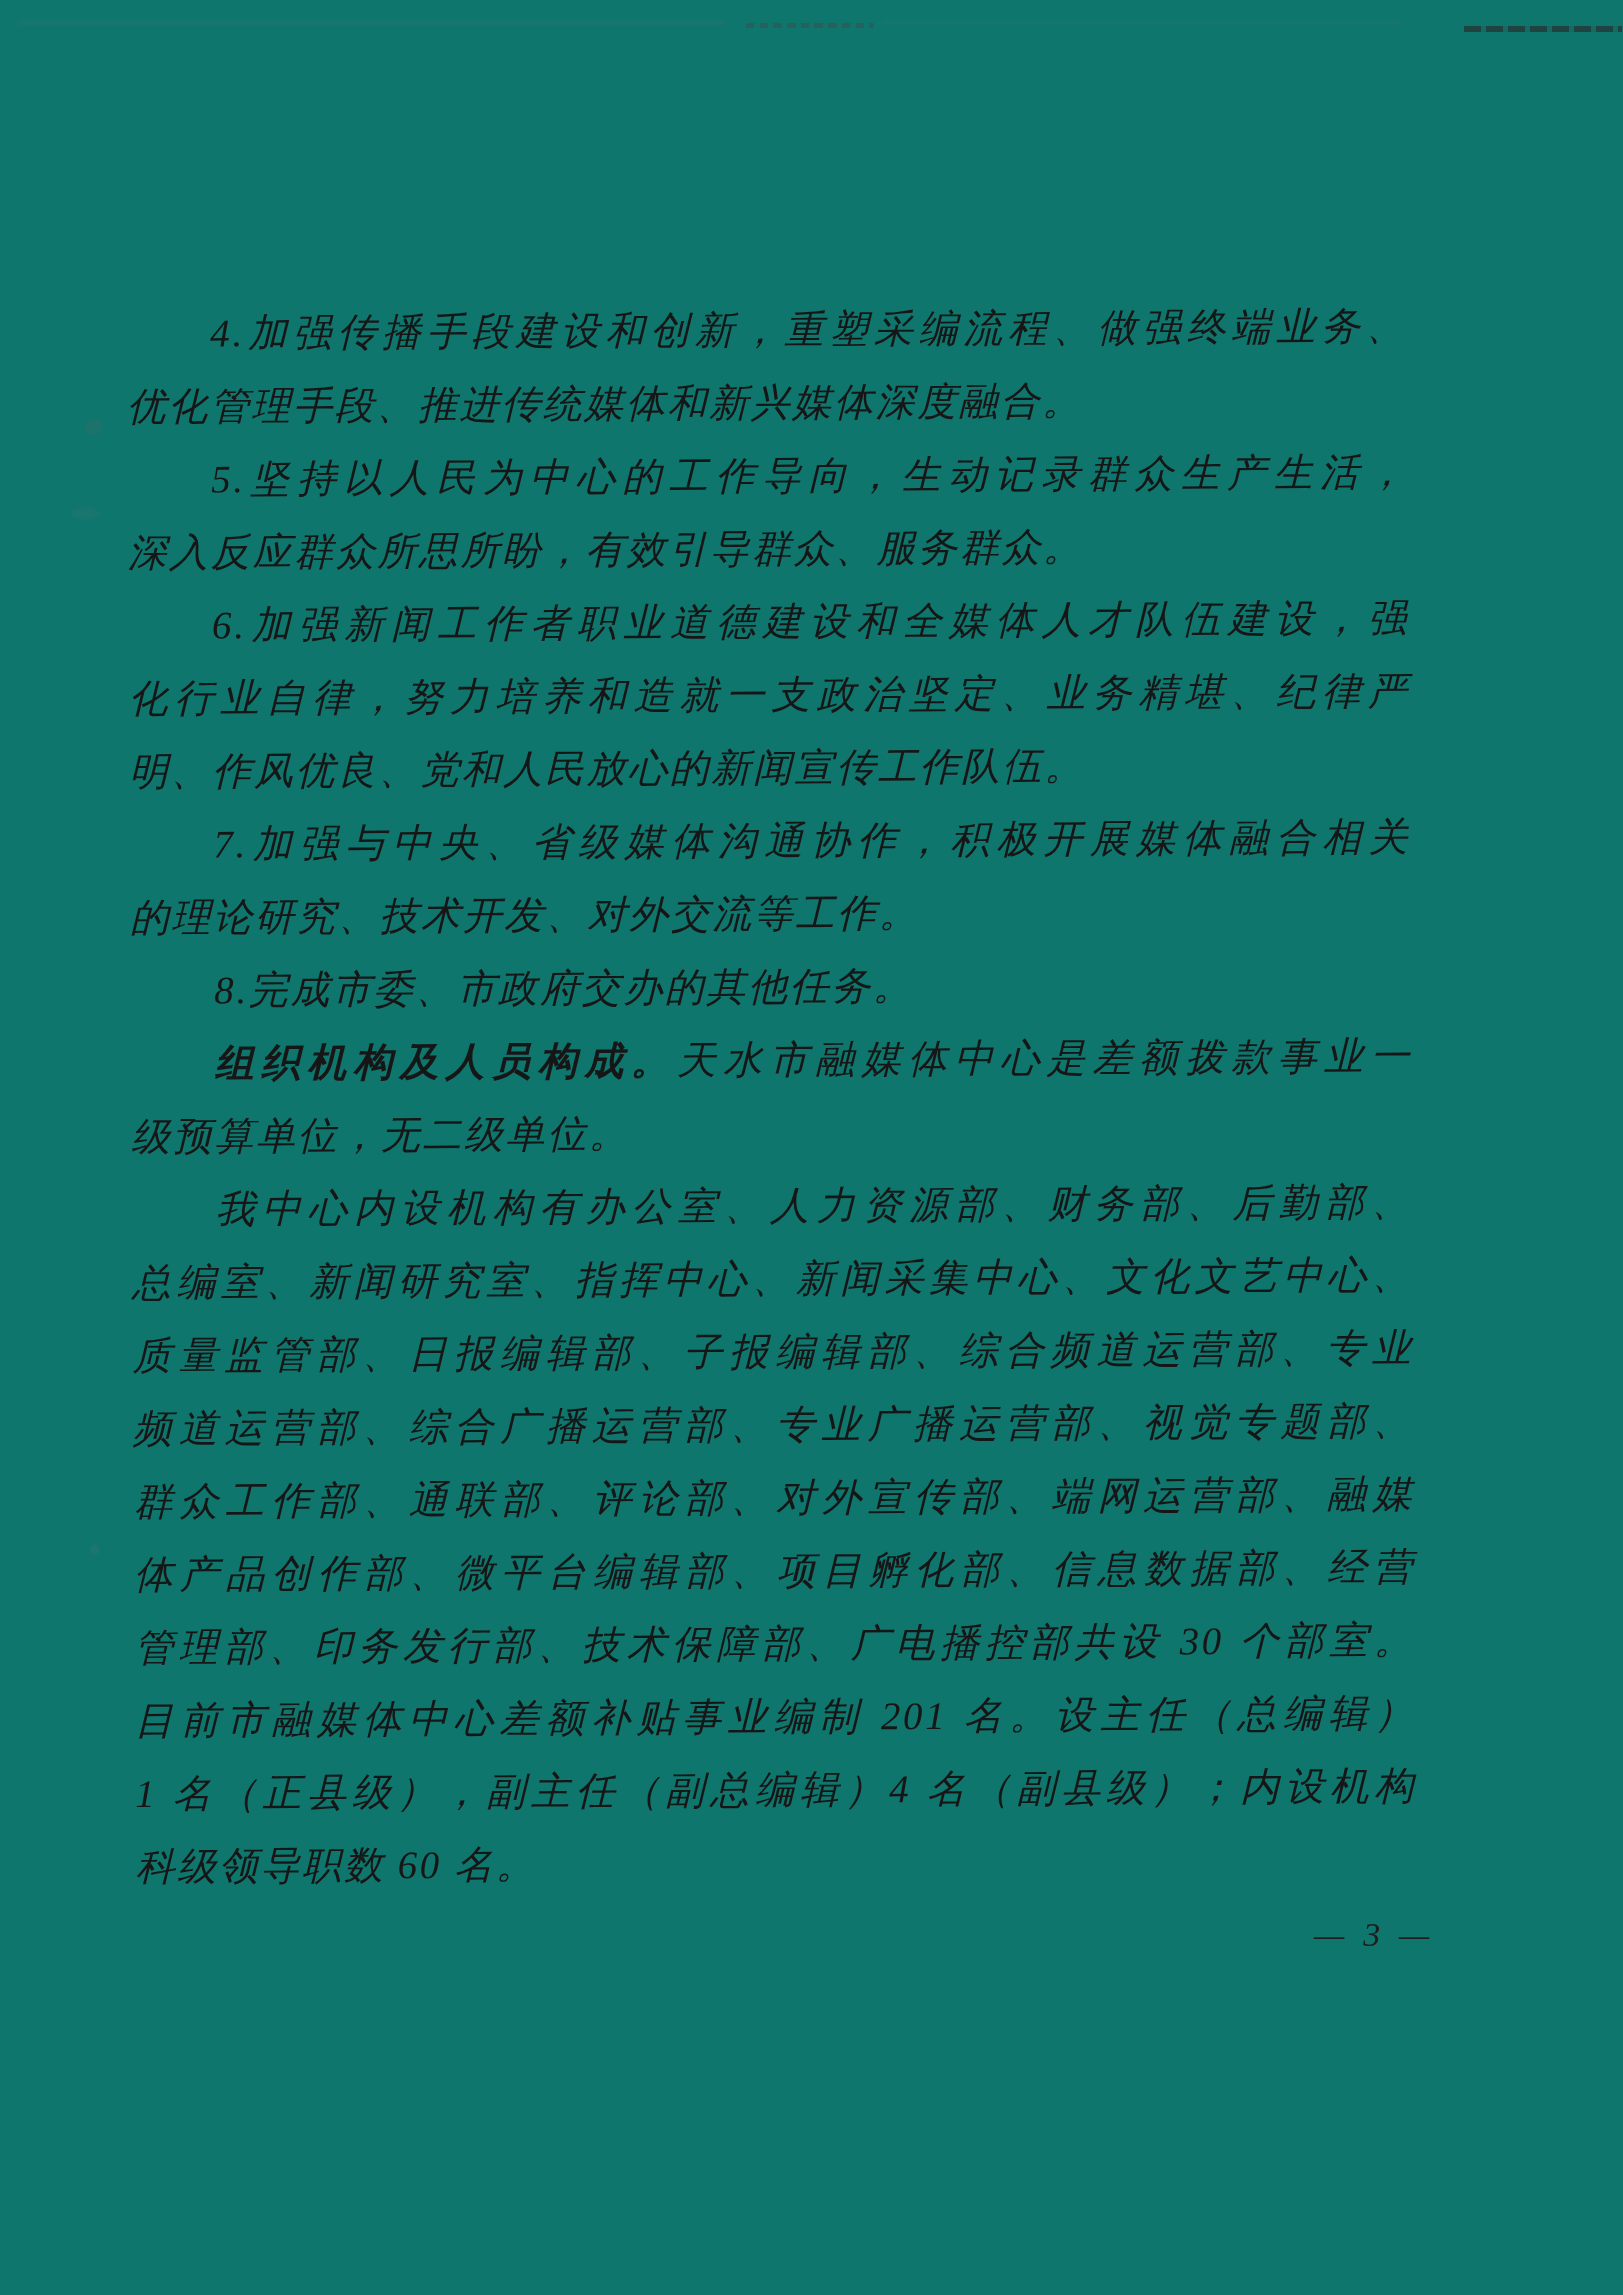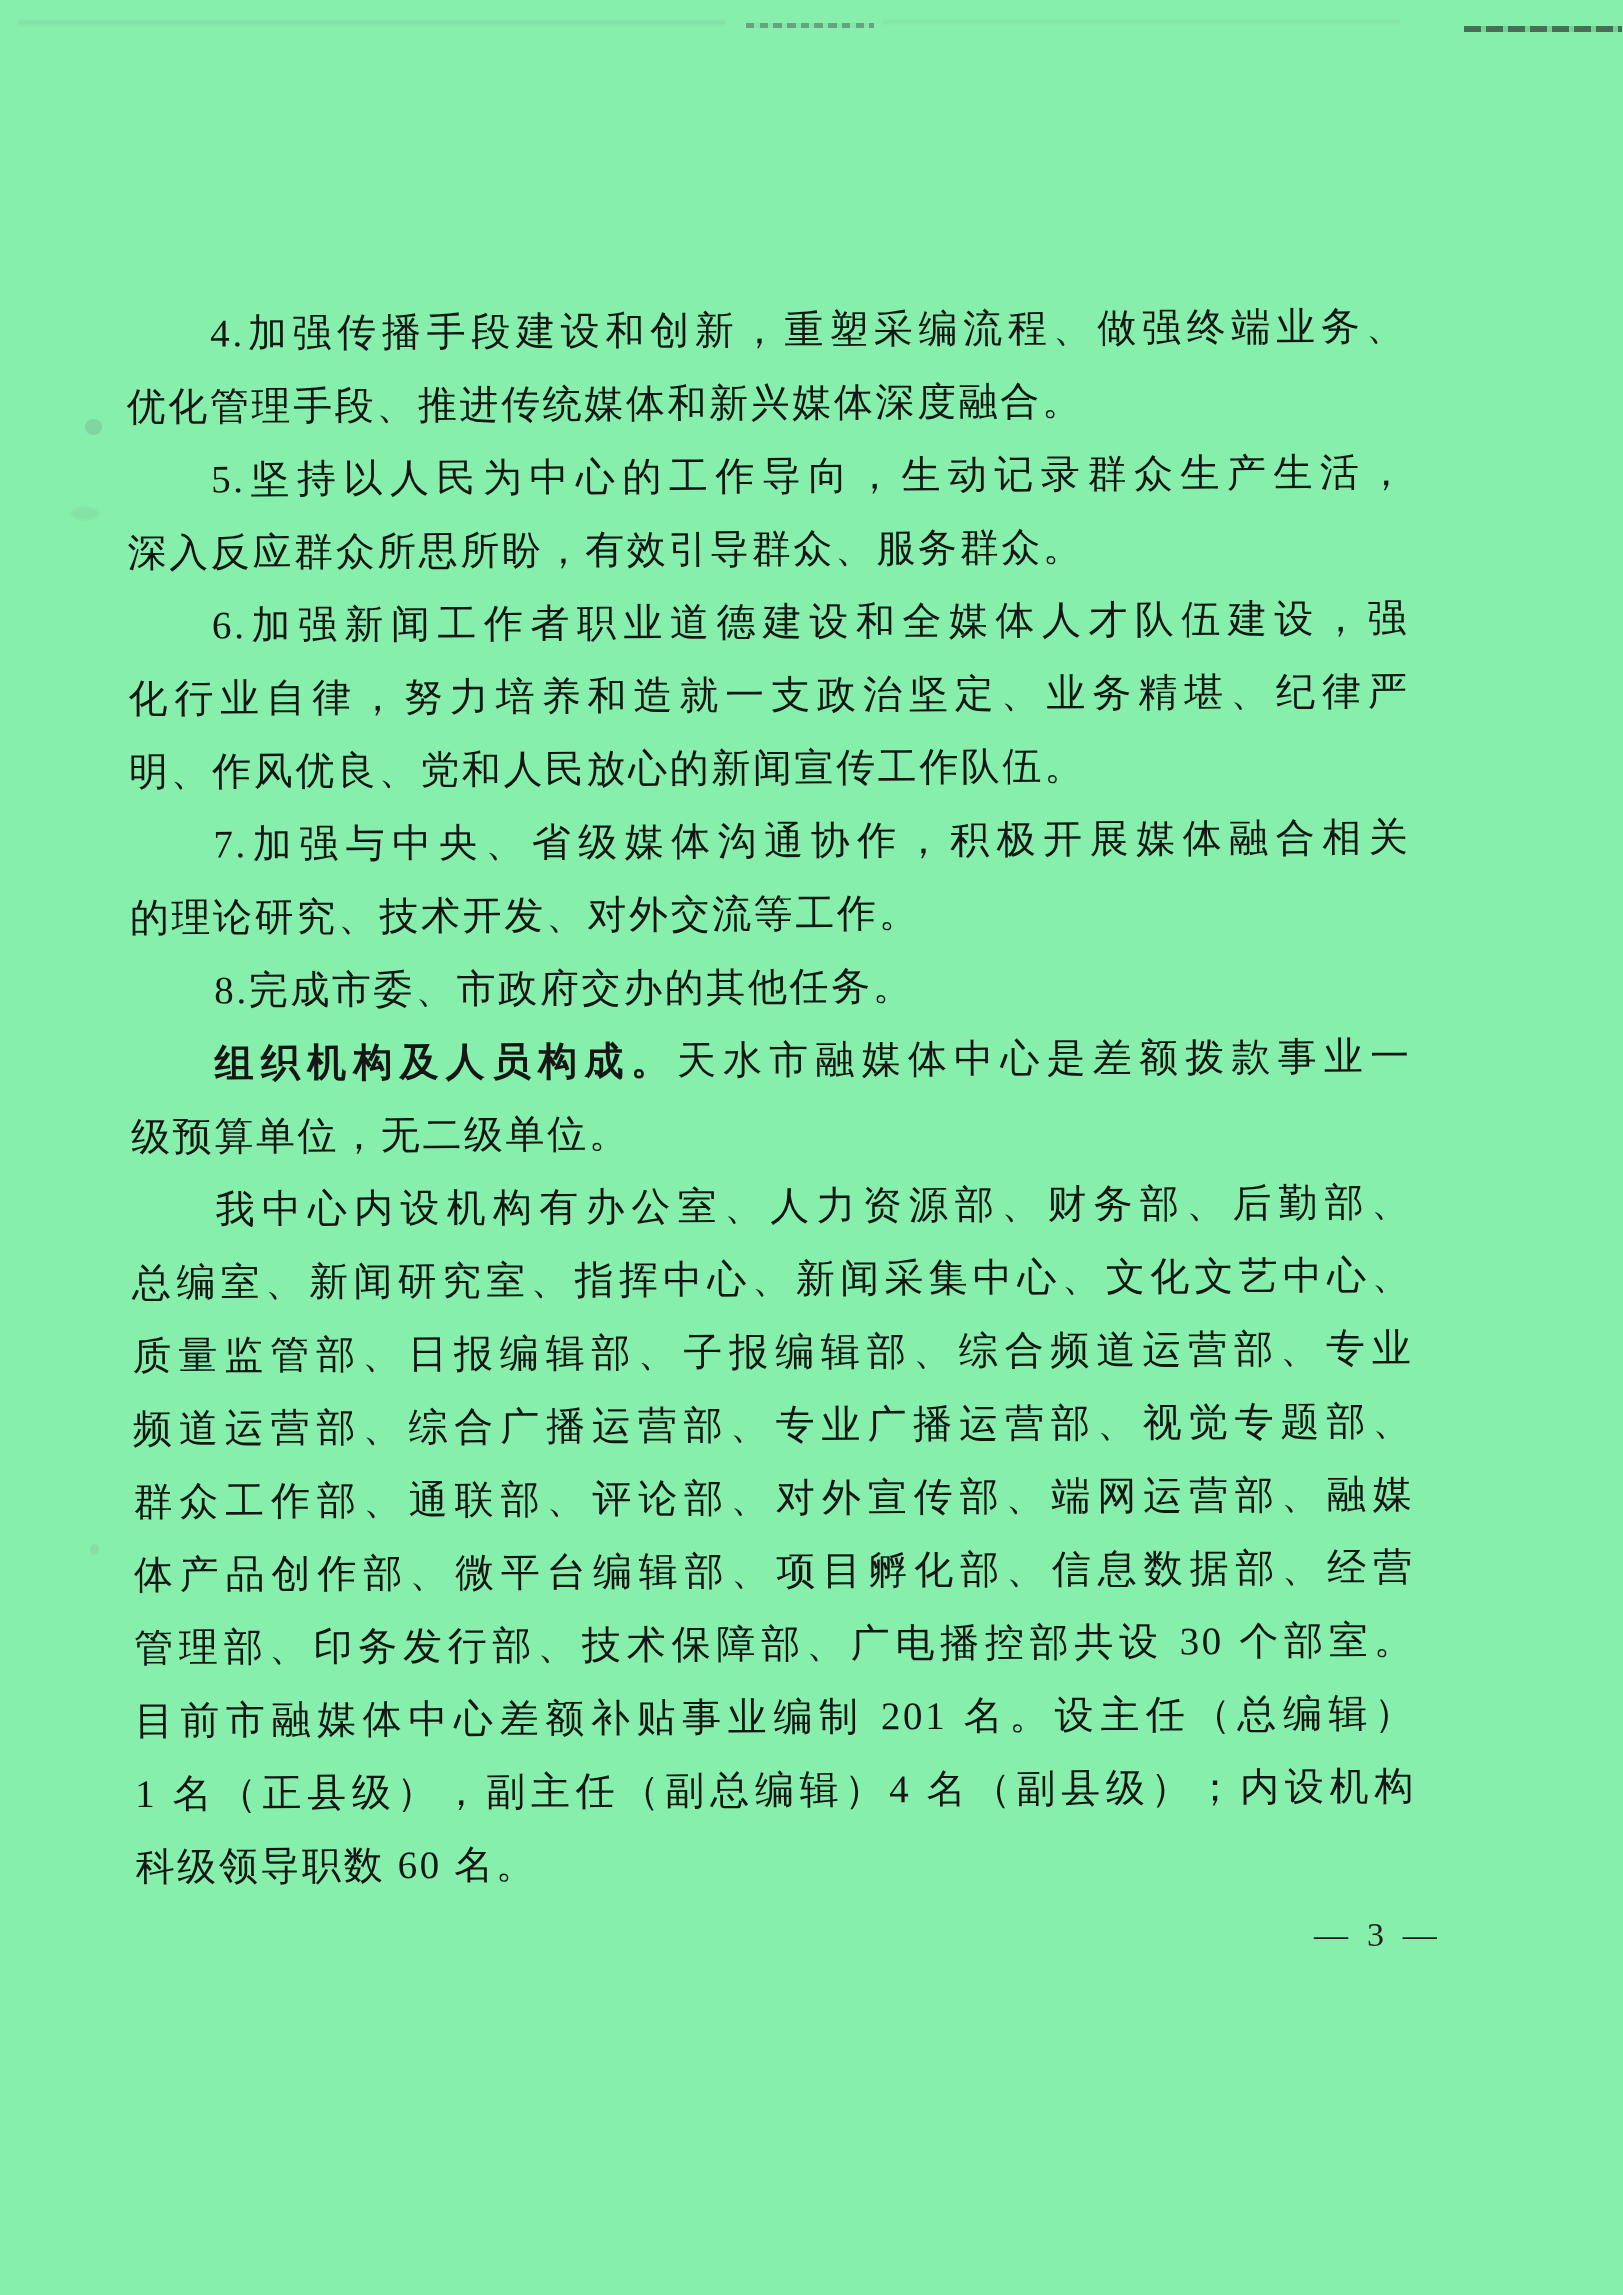--- a/index.html
+++ b/index.html
@@ -10,21 +10,22 @@
     width: 1623px;
     height: 2295px;
     position: relative;
     background: #ffffff;
     overflow: hidden;
     font-family: "Liberation Serif", "DejaVu Serif", serif;
   }
   .page {
     position: absolute;
     inset: 0;
-    background: #86efac;
+    background: #0f766e;
+    font-style: italic;
   }
   
   .art { position: absolute; pointer-events: none; }
   .art-streak-1 {
     left: 18.3px; top: 19.6px; width: 707px; height: 5.9px;
     background: rgba(120,120,120,0.10);
     filter: blur(1.3px);
   }
   .art-streak-2 {
     left: 746px; top: 23px; width: 128px; height: 5.2px;

